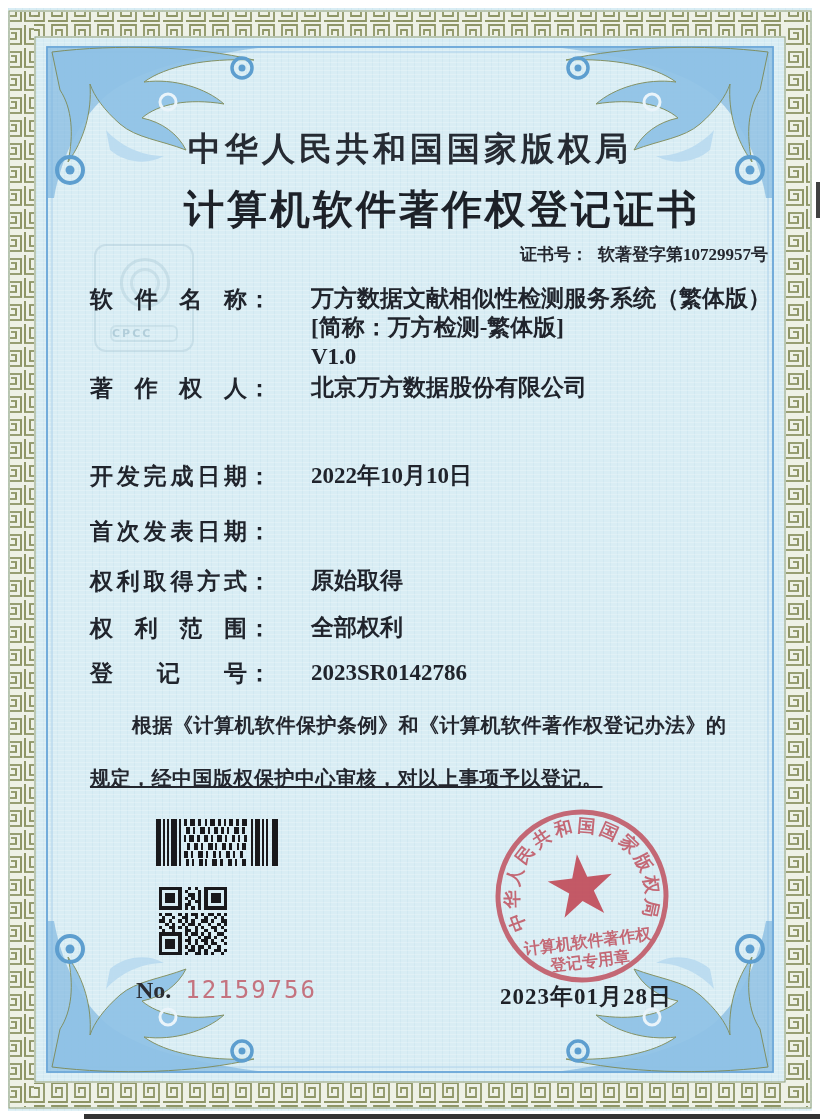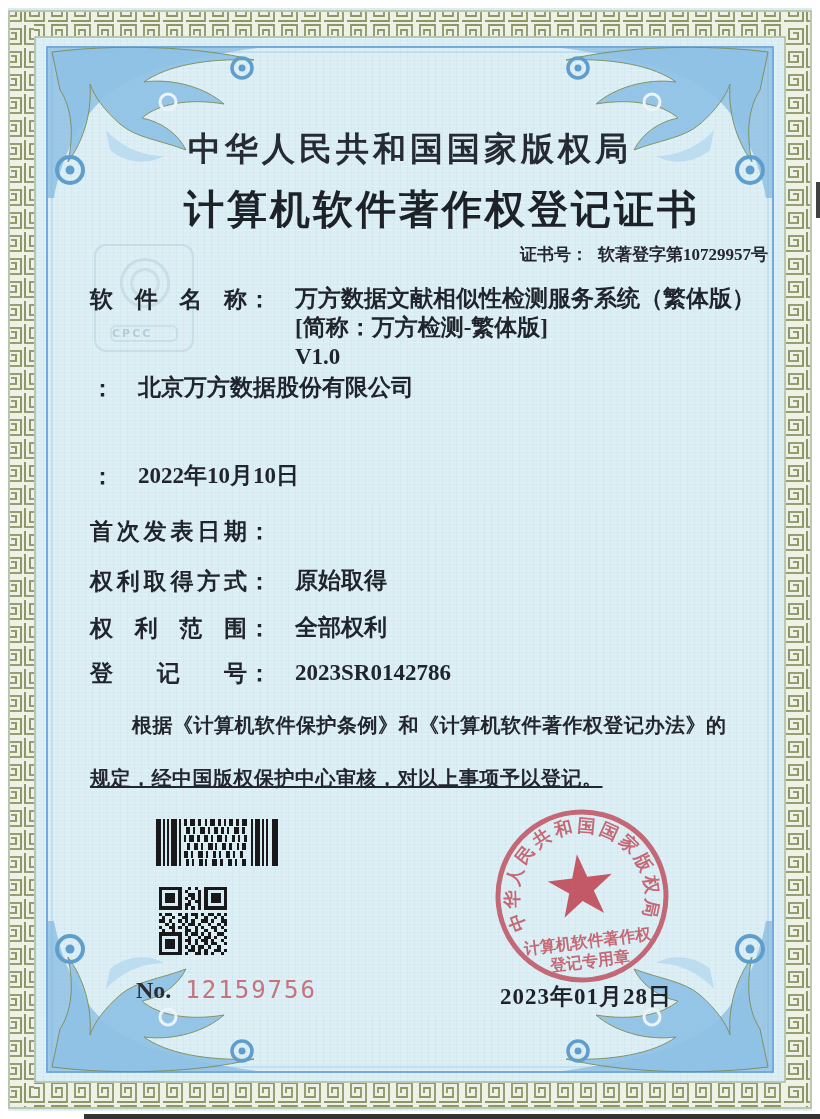--- a/index.html
+++ b/index.html
@@ -15,21 +15,21 @@
              font-size:33px;font-weight:700;letter-spacing:4px;color:#262b33;}
   .title{position:absolute;left:0;top:182px;width:820px;text-align:center;
          font-size:40px;font-weight:800;letter-spacing:3px;color:#1d2128;padding-left:32px;}
   .certno{position:absolute;top:243px;right:52px;font-size:17px;font-weight:700;color:#23262e;}
   .certno .v{margin-left:10px;}
   
   .row{position:absolute;left:90px;display:flex;align-items:flex-start;
        font-size:23px;font-weight:700;color:#20242c;}
   .lbl{display:inline-block;width:157px;text-align:justify;text-align-last:justify;white-space:nowrap;}
   .colon{margin-left:1px;}
-  .val{margin-left:24px;line-height:29px;white-space:nowrap;}
+  .val{margin-left:40px;line-height:29px;white-space:nowrap;}
   .r-name{top:284px;} .r-owner{top:373px;} .r-dev{top:461px;} .r-pub{top:516px;}
   .r-acq{top:566px;} .r-scope{top:613px;} .r-reg{top:658px;justify-content:center;}
   
   .stmt{position:absolute;left:90px;top:712px;width:658px;font-size:20px;font-weight:700;
         letter-spacing:.5px;color:#23262e;}
   .stmt .l1{text-indent:42px;}
   .stmt .l2{margin-top:26px;text-decoration:underline;}
   
   .barcode{position:absolute;left:156px;top:819px;}
   .qrcode{position:absolute;left:159px;top:887px;}
@@ -115,25 +115,27 @@
     <span class="lbl">软件名称</span>
     <span class="colon">：</span>
     <span class="val">
       <div>万方数据文献相似性检测服务系统（繁体版）</div>
       <div>[简称：万方检测-繁体版]</div>
       <div>V1.0</div>
     </span>
   </div>
 
   <div class="row r-owner">
+    <span class="lbl">著作权人</span>
     <span class="colon">：</span>
     <span class="val">北京万方数据股份有限公司</span>
   </div>
 
   <div class="row r-dev">
+    <span class="lbl">开发完成日期</span>
     <span class="colon">：</span>
     <span class="val">2022年10月10日</span>
   </div>
 
   <div class="row r-pub">
     <span class="lbl">首次发表日期</span>
     <span class="colon">：</span>
   </div>
 
   <div class="row r-acq">

